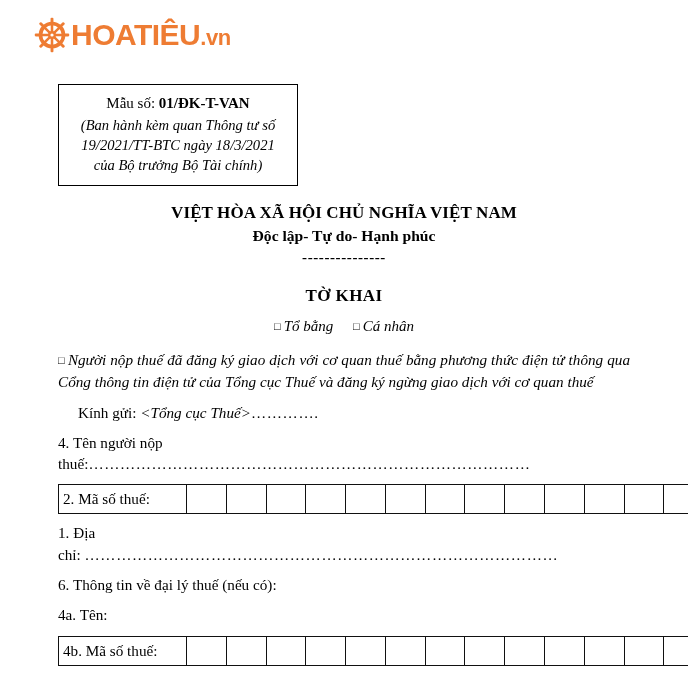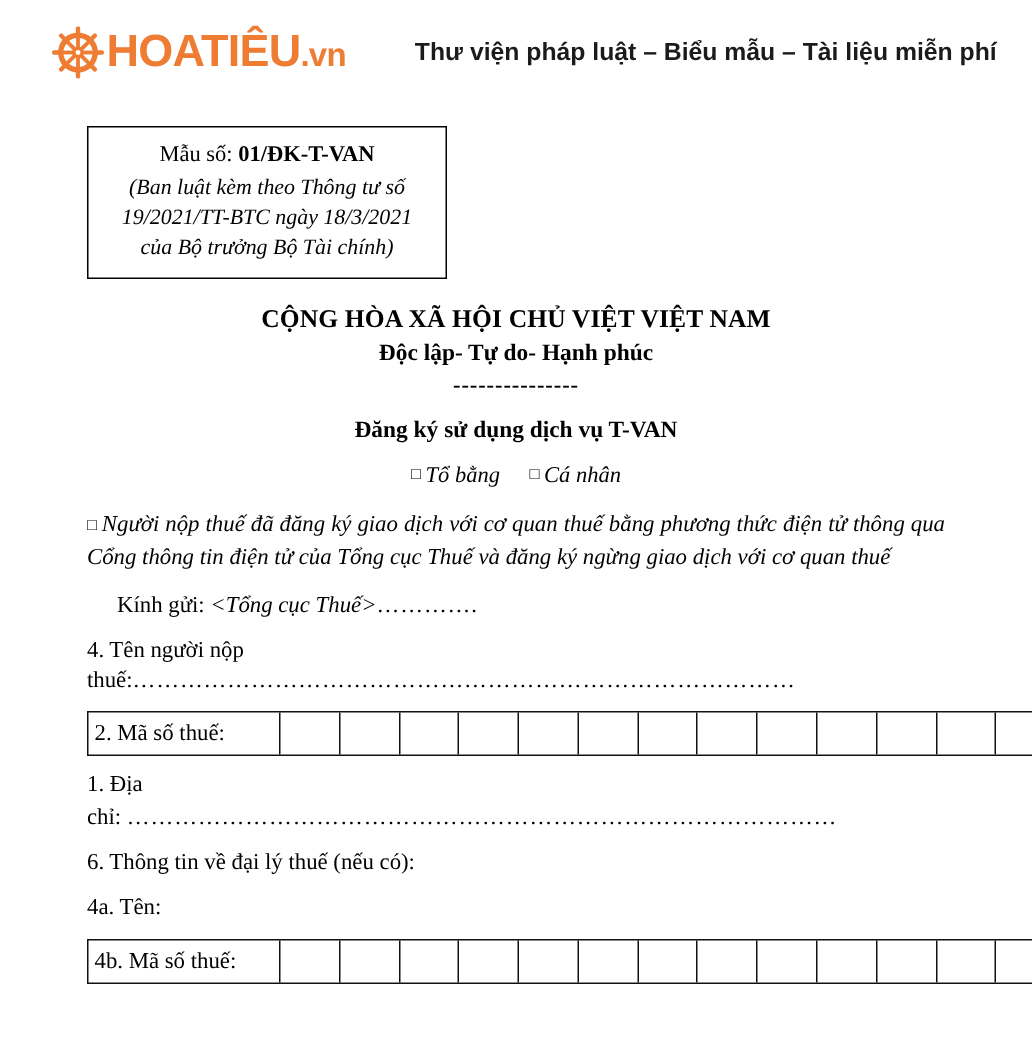--- a/index.html
+++ b/index.html
@@ -221,41 +221,40 @@
         <rect x="20" y="46.5" width="60" height="7"></rect>
         <rect x="46.5" y="20" width="7" height="60" transform="rotate(45 50 50)"></rect>
         <rect x="20" y="46.5" width="60" height="7" transform="rotate(45 50 50)"></rect>
 
         <circle cx="50" cy="50" r="11" fill="#ee7c33"></circle>
         <circle cx="50" cy="50" r="4.5" fill="#ffffff"></circle>
       </g>
     </svg>
     <span class="brand-text"><span>HOATIÊU</span><span class="tld">.vn</span></span>
   </div>
-  <div class="site-tagline">Thư viện pháp luật – Biểu mẫu – Tài liệu miễn phí</div>
 </div>
 
 <div class="sheet">
 
   <div class="form-no-box">
     <div class="form-no-line1"><span>Mẫu số:</span> <b>01/ĐK-T-VAN</b></div>
     <div class="form-no-sub">
-      <div>(Ban luật kèm theo Thông tư số</div>
+      <div>(Ban hành kèm quan Thông tư số</div>
       <div>19/2021/TT-BTC ngày 18/3/2021</div>
       <div>của Bộ trưởng Bộ Tài chính)</div>
     </div>
   </div>
 
   <div class="nation-block">
-    <div class="nation-title">CỘNG HÒA XÃ HỘI CHỦ VIỆT VIỆT NAM</div>
+    <div class="nation-title">VIỆT HÒA XÃ HỘI CHỦ NGHĨA VIỆT NAM</div>
     <div class="nation-motto">Độc lập- Tự do- Hạnh phúc</div>
     <div class="nation-rule">---------------</div>
   </div>
 
-  <div class="doc-subtitle">Đăng ký sử dụng dịch vụ T-VAN</div>
+  <div class="doc-title">TỜ KHAI</div>
 
   <div class="type-options">
     <span class="opt"><span class="cbox">□</span><span>Tổ bằng</span></span>
     <span class="opt"><span class="cbox">□</span><span>Cá nhân</span></span>
   </div>
 
   <div class="declaration"><span class="cbox">□</span><span>Người nộp thuế đã đăng ký giao dịch với cơ quan thuế bằng phương thức điện tử thông qua Cổng thông tin điện tử của Tổng cục Thuế và đăng ký ngừng giao dịch với cơ quan thuế</span></div>
 
   <div class="addressee"><span>Kính gửi:</span> <span class="ital">&lt;Tổng cục Thuế&gt;</span><span class="dots">………….</span></div>
 

